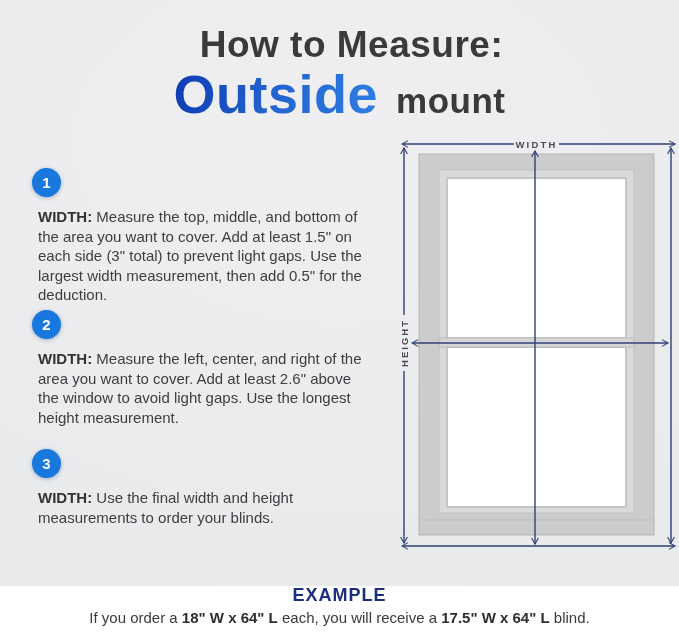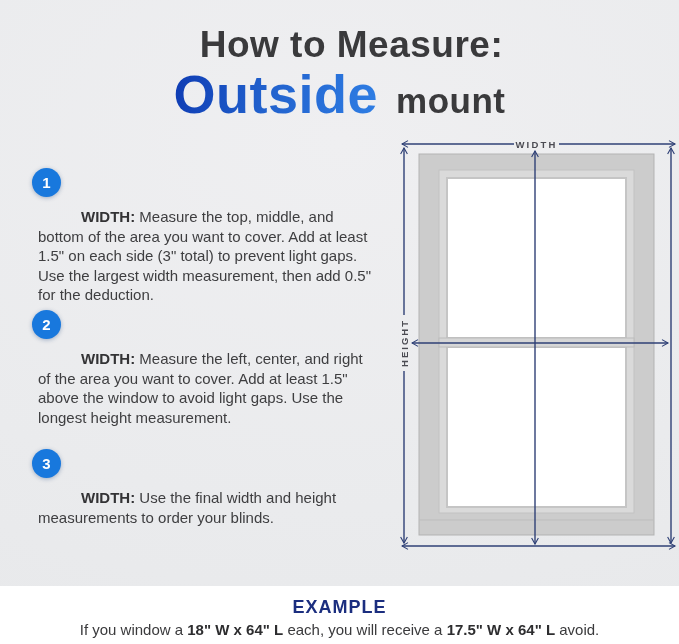--- a/index.html
+++ b/index.html
@@ -29,31 +29,31 @@
   .step-1 { top:168px; }
   .step-2 { top:310px; }
   .step-3 { top:449px; }
   .badge {
     width:29px; height:29px; border-radius:50%; margin-left:4px;
     background:#1878dd; color:#ffffff; font-size:15px; font-weight:700;
     display:flex; align-items:center; justify-content:center;
     box-shadow:0 1px 4px rgba(20,60,120,.35);
   }
   .step-text { margin:10px 0 0 10px; font-size:15px; line-height:19.5px; color:#3e3e40; }
-  .step-text strong { font-weight:700; color:#333335;margin-left:43px; }
+  .step-text strong { font-weight:700; color:#333335; }
 
   
   .diagram { position:absolute; left:392px; top:126px; width:296px; height:446px;text-align:right; }
 
   
   .example {
     position:absolute; left:0; top:586px; width:100%; height:58px;
     background:#ffffff; text-align:center;
   }
-  .example-heading { padding-top:12px; font-size:18px; font-weight:700; color:#1b2e7f; letter-spacing:1px; line-height:1.1; }
+  .example-heading { padding-top:0; font-size:18px; font-weight:700; color:#1b2e7f; letter-spacing:1px; line-height:1.1; }
   .example-text { margin-top:3px; font-size:15px; color:#3a3a3c; }
   .example-text strong { font-weight:700; color:#2d2d2f; }
 </style>
 </head>
 <body>
 
 <div class="page">
 
   <header class="title-block">
     <div class="title-line1">How to Measure:</div>
@@ -62,21 +62,21 @@
     </div>
   </header>
 
   <section class="step step-1">
     <div class="badge">1</div>
     <p class="step-text"><strong>WIDTH:</strong> <span>Measure the top, middle, and bottom of the area you want to cover. Add at least 1.5" on each side (3" total) to prevent light gaps. Use the largest width measurement, then add 0.5" for the deduction.</span></p>
   </section>
 
   <section class="step step-2">
     <div class="badge">2</div>
-    <p class="step-text"><strong>WIDTH:</strong> <span>Measure the left, center, and right of the area you want to cover. Add at least 1.5" above the window to avoid light gaps. Use the longest height measurement.</span></p>
+    <p class="step-text"><strong>WIDTH:</strong> <span>Measure the left, center, and right of the area you want to cover. Add at least 2.6" above the window to avoid light gaps. Use the longest height measurement.</span></p>
   </section>
 
   <section class="step step-3">
     <div class="badge">3</div>
     <p class="step-text"><strong>WIDTH:</strong> <span>Use the final width and height measurements to order your blinds.</span></p>
   </section>
 
   <div class="diagram">
     <svg width="296" height="446" viewBox="0 0 296 446" xmlns="http://www.w3.org/2000/svg">
       <defs>
@@ -111,16 +111,16 @@
         <path d="M20,217 H276" marker-start="url(#ah)" marker-end="url(#ah)"></path>
       </g>
 
       <text x="144.5" y="18" text-anchor="middle" dominant-baseline="central" font-family="Liberation Sans, sans-serif" font-size="9.5" font-weight="700" letter-spacing="2.2" fill="#4b4b52">WIDTH</text>
       <text x="12" y="217" transform="rotate(-90 12 217)" text-anchor="middle" dominant-baseline="central" font-family="Liberation Sans, sans-serif" font-size="9.5" font-weight="700" letter-spacing="2" fill="#4b4b52">HEIGHT</text>
     </svg>
   </div>
 
   <footer class="example">
     <div class="example-heading">EXAMPLE</div>
-    <p class="example-text"><span>If you window a </span><strong>18" W x 64" L</strong><span> each, you will receive a </span><strong>17.5" W x 64" L</strong><span> avoid.</span></p>
+    <p class="example-text"><span>If you order a </span><strong>18" W x 64" L</strong><span> each, you will receive a </span><strong>17.5" W x 64" L</strong><span> blind.</span></p>
   </footer>
 
 </div>
 
 </body></html>

